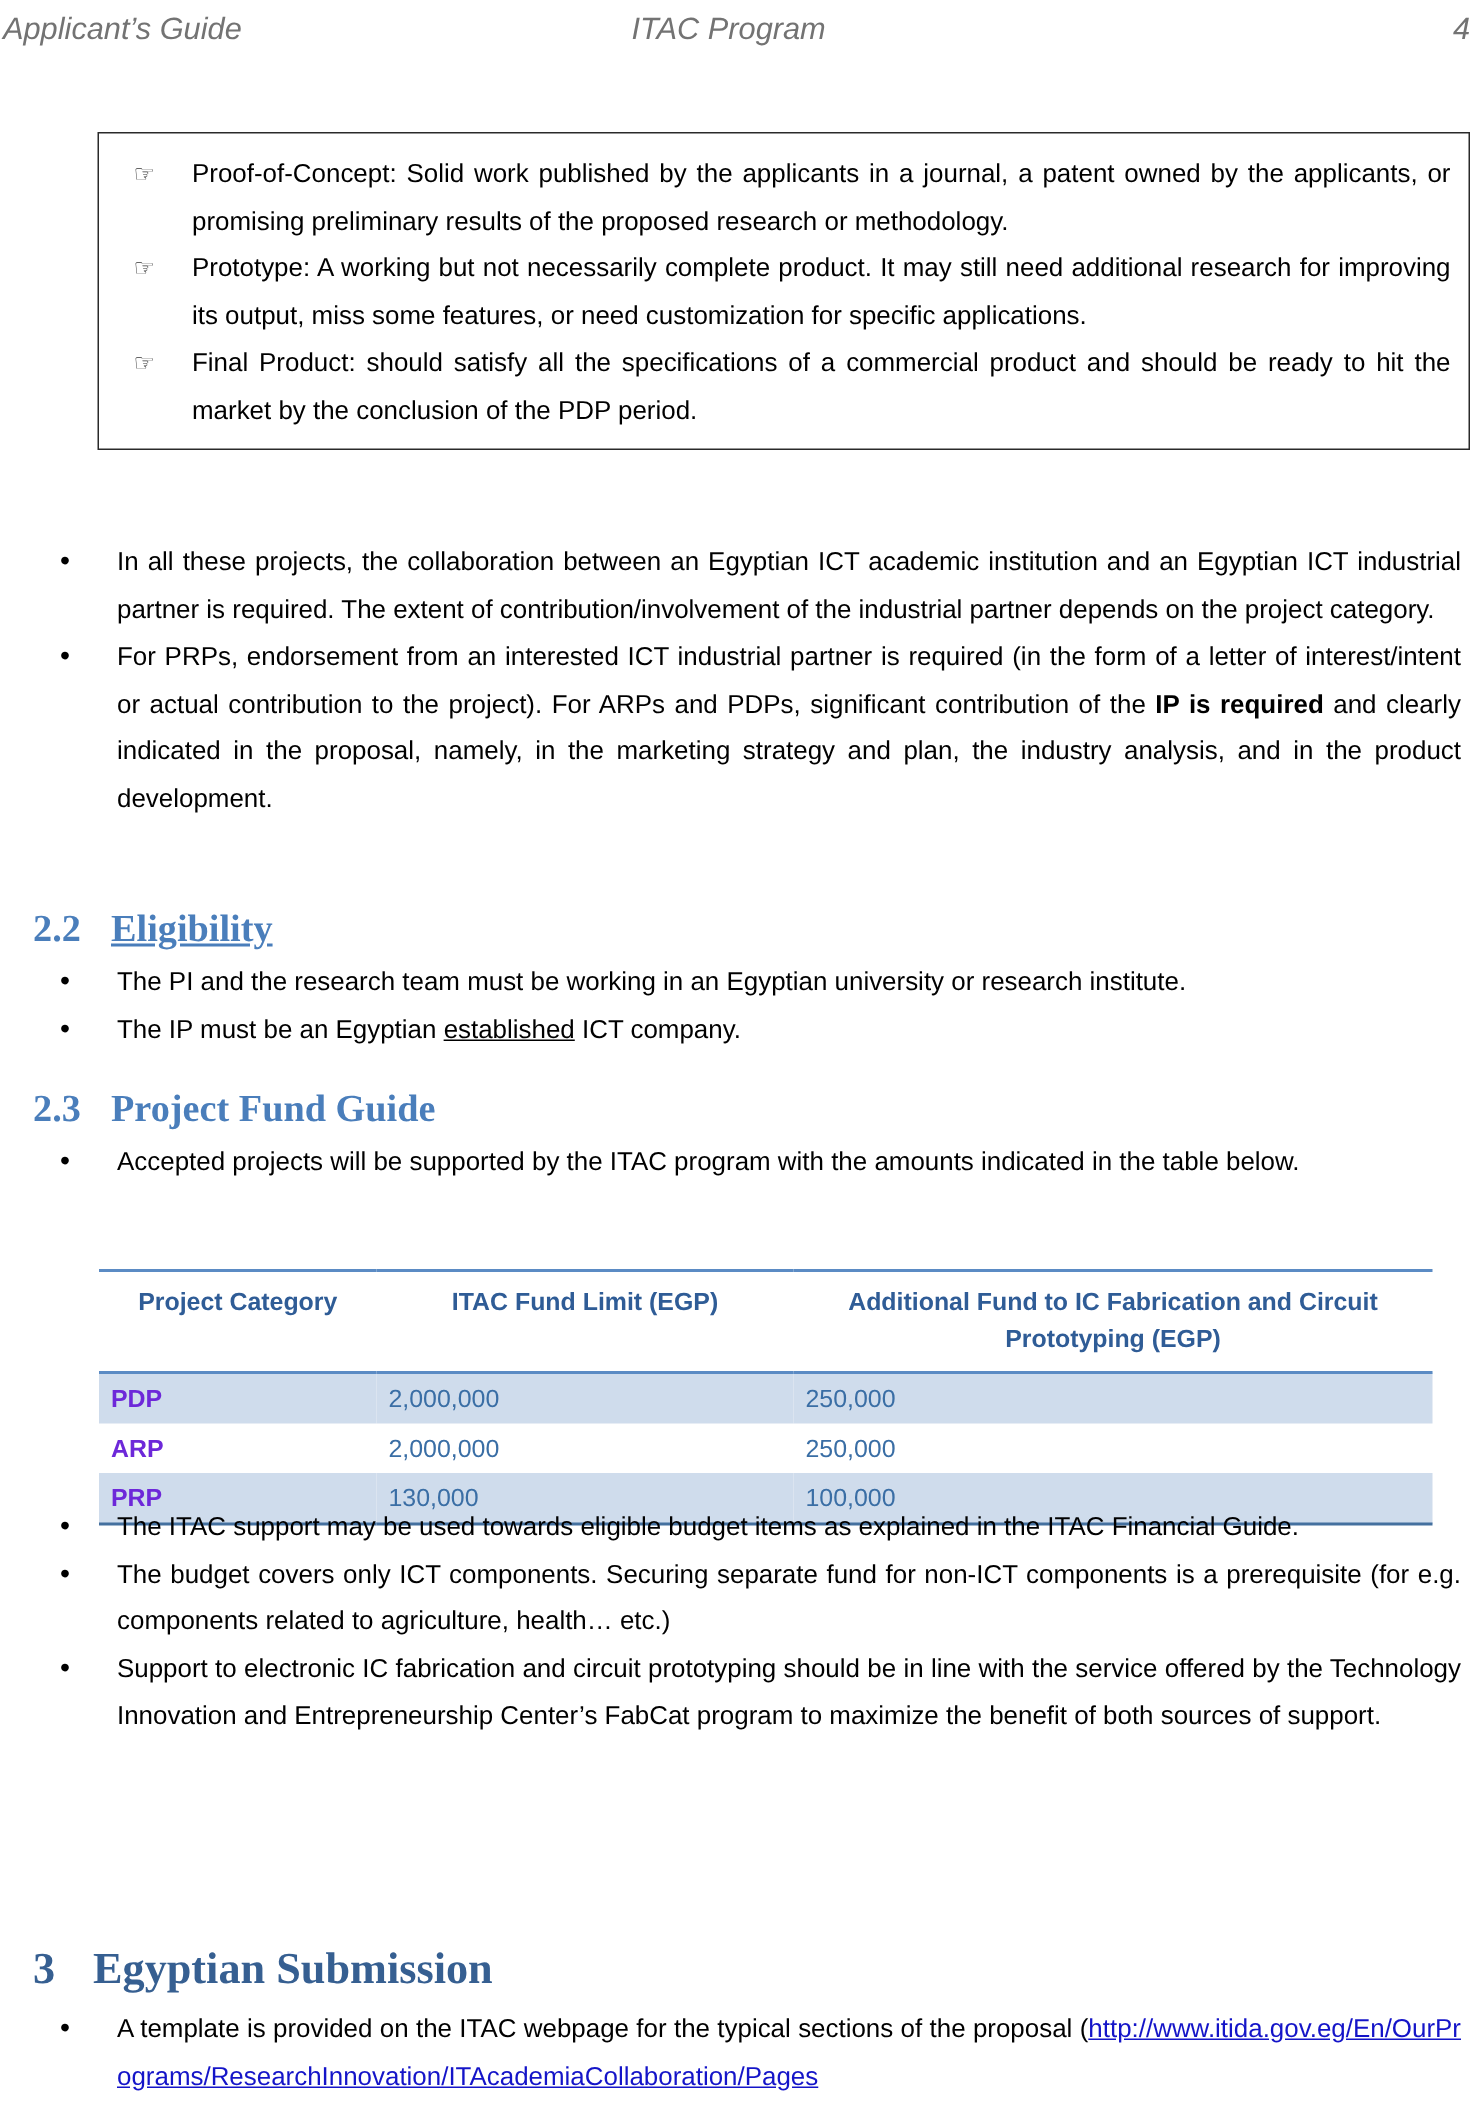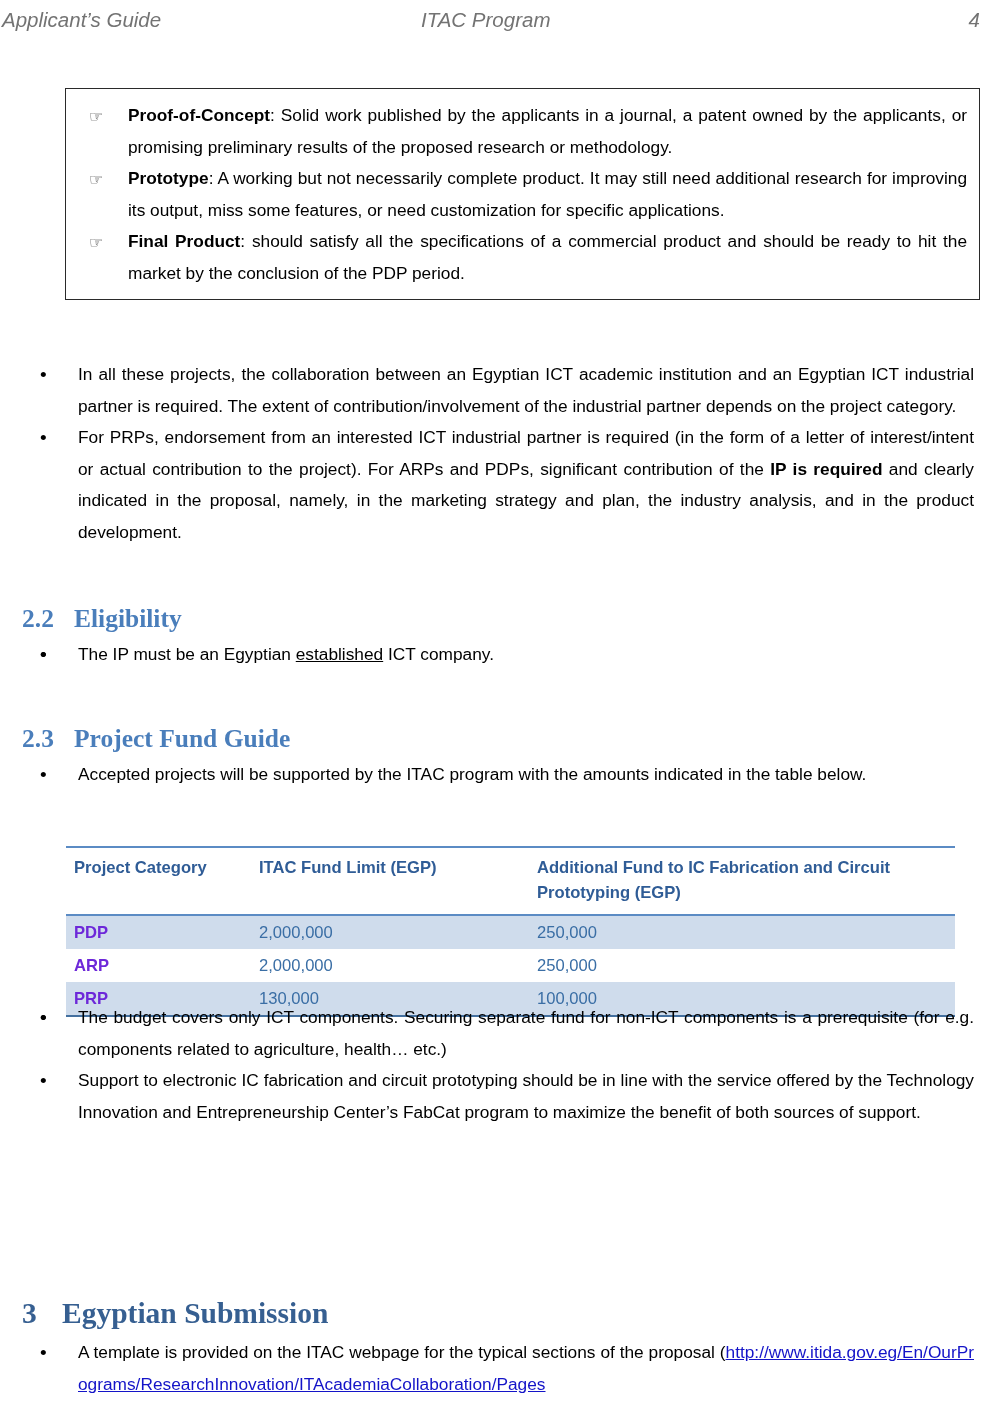--- a/index.html
+++ b/index.html
@@ -76,21 +76,21 @@
   }
   .hand-item + .hand-item { margin-top: 0; }
   .hand-marker {
     position: absolute;
     left: 13px;
     top: 1px;
     font-size: 16px;
     line-height: 31.5px;
     color: #333;
   }
-  .hand-item b { font-weight: bold; margin-top: 42px; }
+  .hand-item b { font-weight: normal; margin-top: 42px; }
 
   
   .bullet-list {
     position: absolute;
     left: 0;
     width: 988px;
   }
   .bullet-item {
     position: relative;
     margin: 0 0 0 0;
@@ -142,21 +142,21 @@
   .fund-table {
     position: absolute;
     left: 66px;
     top: 846px;
     width: 889px;
     border-collapse: collapse;
     font-size: 16.6px;
     color: #3a6ea5;
   }
   .fund-table thead th {
-    text-align: left;
+    text-align: center;
     font-weight: bold;
     color: #2f5c96;
     padding: 7px 8px 9px 8px;
     vertical-align: top;
     line-height: 25px;
   }
   .fund-table thead tr {
     border-top: 2.2px solid #5b8bc4;
     border-bottom: 2.2px solid #5b8bc4;
   }
@@ -212,27 +212,28 @@
     <div class="bullet-item">
       <span class="dot">•</span>
       <span>In all these projects, the collaboration between an Egyptian ICT academic institution and an Egyptian ICT industrial partner is required. The extent of contribution/involvement of the industrial partner depends on the project category.</span>
     </div>
     <div class="bullet-item">
       <span class="dot">•</span>
       <span>For PRPs, endorsement from an interested ICT industrial partner is required (in the form of a letter of interest/intent or actual contribution to the project). For ARPs and PDPs, significant contribution of the </span><b>IP is required</b><span> and clearly indicated in the proposal, namely, in the marketing strategy and plan, the industry analysis, and in the product development.</span>
     </div>
   </div>
 
-  <div class="h2" style="top:603px;">
+  <div class="h2" style="top:603px;text-decoration:underline;">
     <span class="h2-num">2.2</span><span>Eligibility</span>
   </div>
 
   <div class="bullet-list" style="top:639px;">
     <div class="bullet-item tight">
       <span class="dot">•</span>
+      <span>The PI and the research team must be working in an Egyptian university or research institute.</span>
     </div>
     <div class="bullet-item tight">
       <span class="dot">•</span>
       <span>The IP must be an Egyptian </span><span class="u-underline">established</span><span> ICT company.</span>
     </div>
   </div>
 
   <div class="h2" style="top:723px;">
     <span class="h2-num">2.3</span><span>Project Fund Guide</span>
   </div>
@@ -272,20 +273,21 @@
         <td class="cat">PRP</td>
         <td>130,000</td>
         <td>100,000</td>
       </tr>
     </tbody>
   </table>
 
   <div class="bullet-list" style="top:1002px;">
     <div class="bullet-item">
       <span class="dot">•</span>
+      <span>The ITAC support may be used towards eligible budget items as explained in the ITAC Financial Guide.</span>
     </div>
     <div class="bullet-item">
       <span class="dot">•</span>
       <span>The budget covers only ICT components. Securing separate fund for non-ICT components is a prerequisite (for e.g. components related to agriculture, health… etc.)</span>
     </div>
     <div class="bullet-item">
       <span class="dot">•</span>
       <span>Support to electronic IC fabrication and circuit prototyping should be in line with the service offered by the Technology Innovation and Entrepreneurship Center’s FabCat program to maximize the benefit of both sources of support.</span>
     </div>
   </div>

